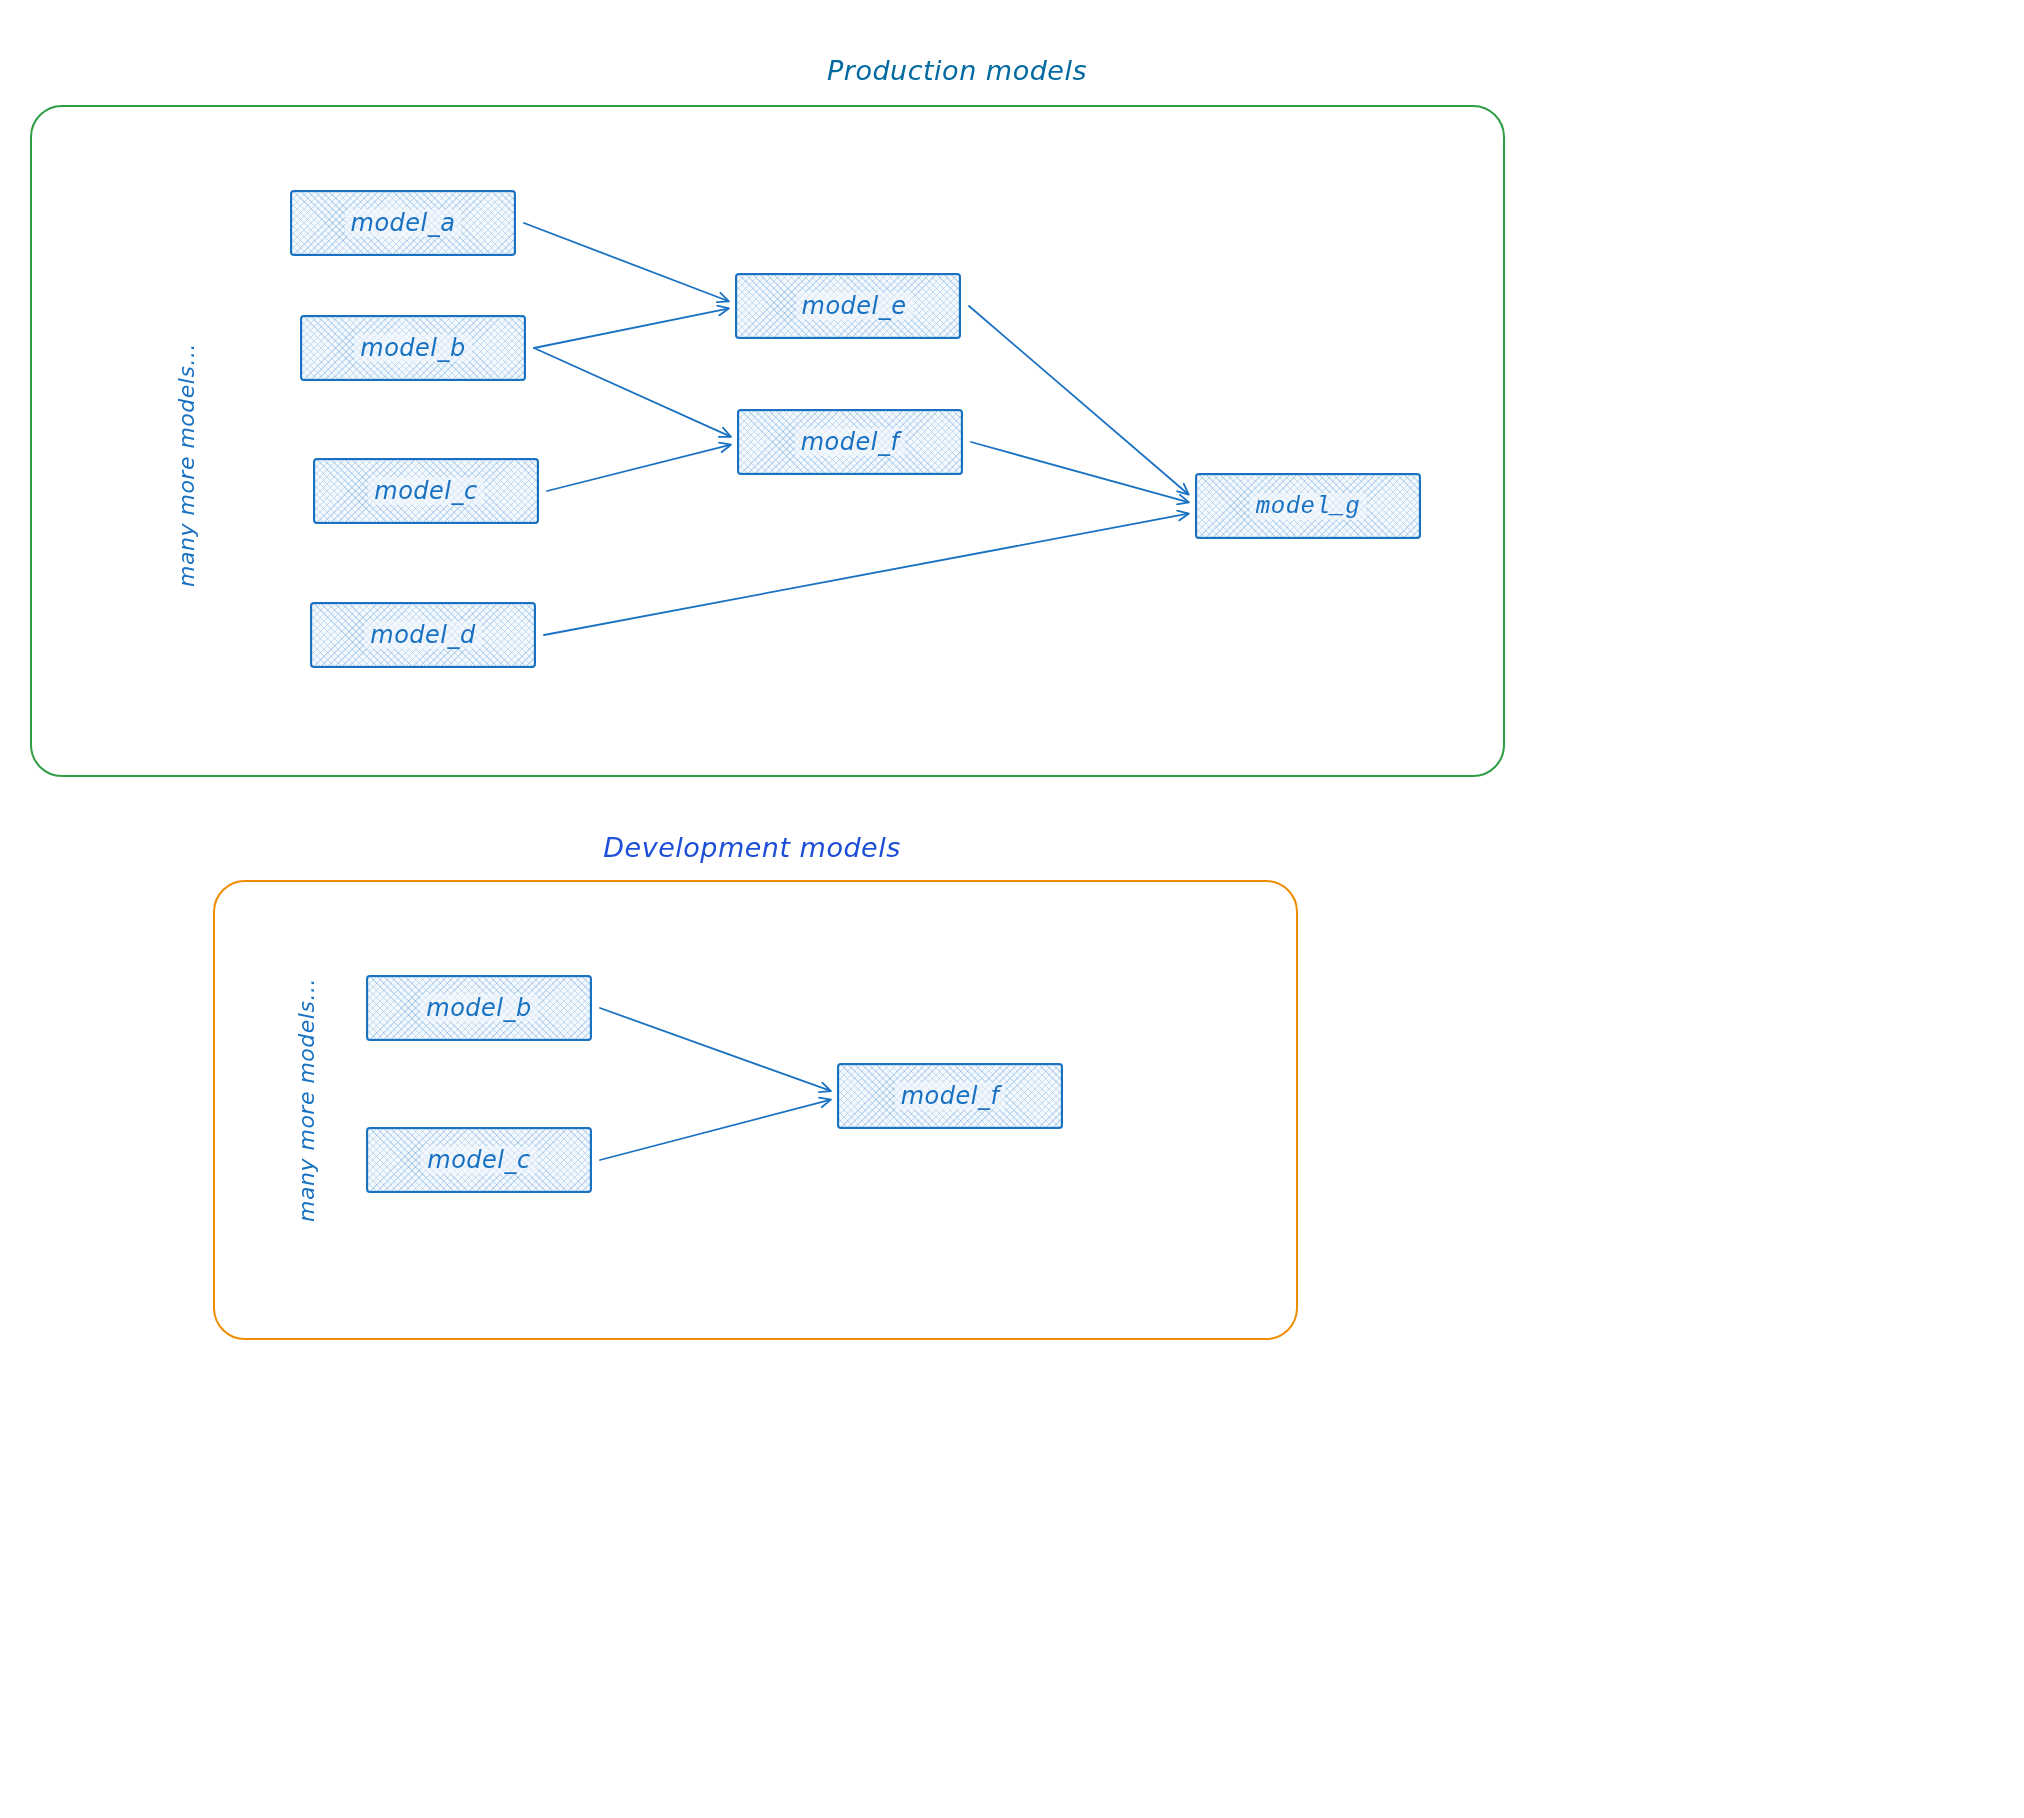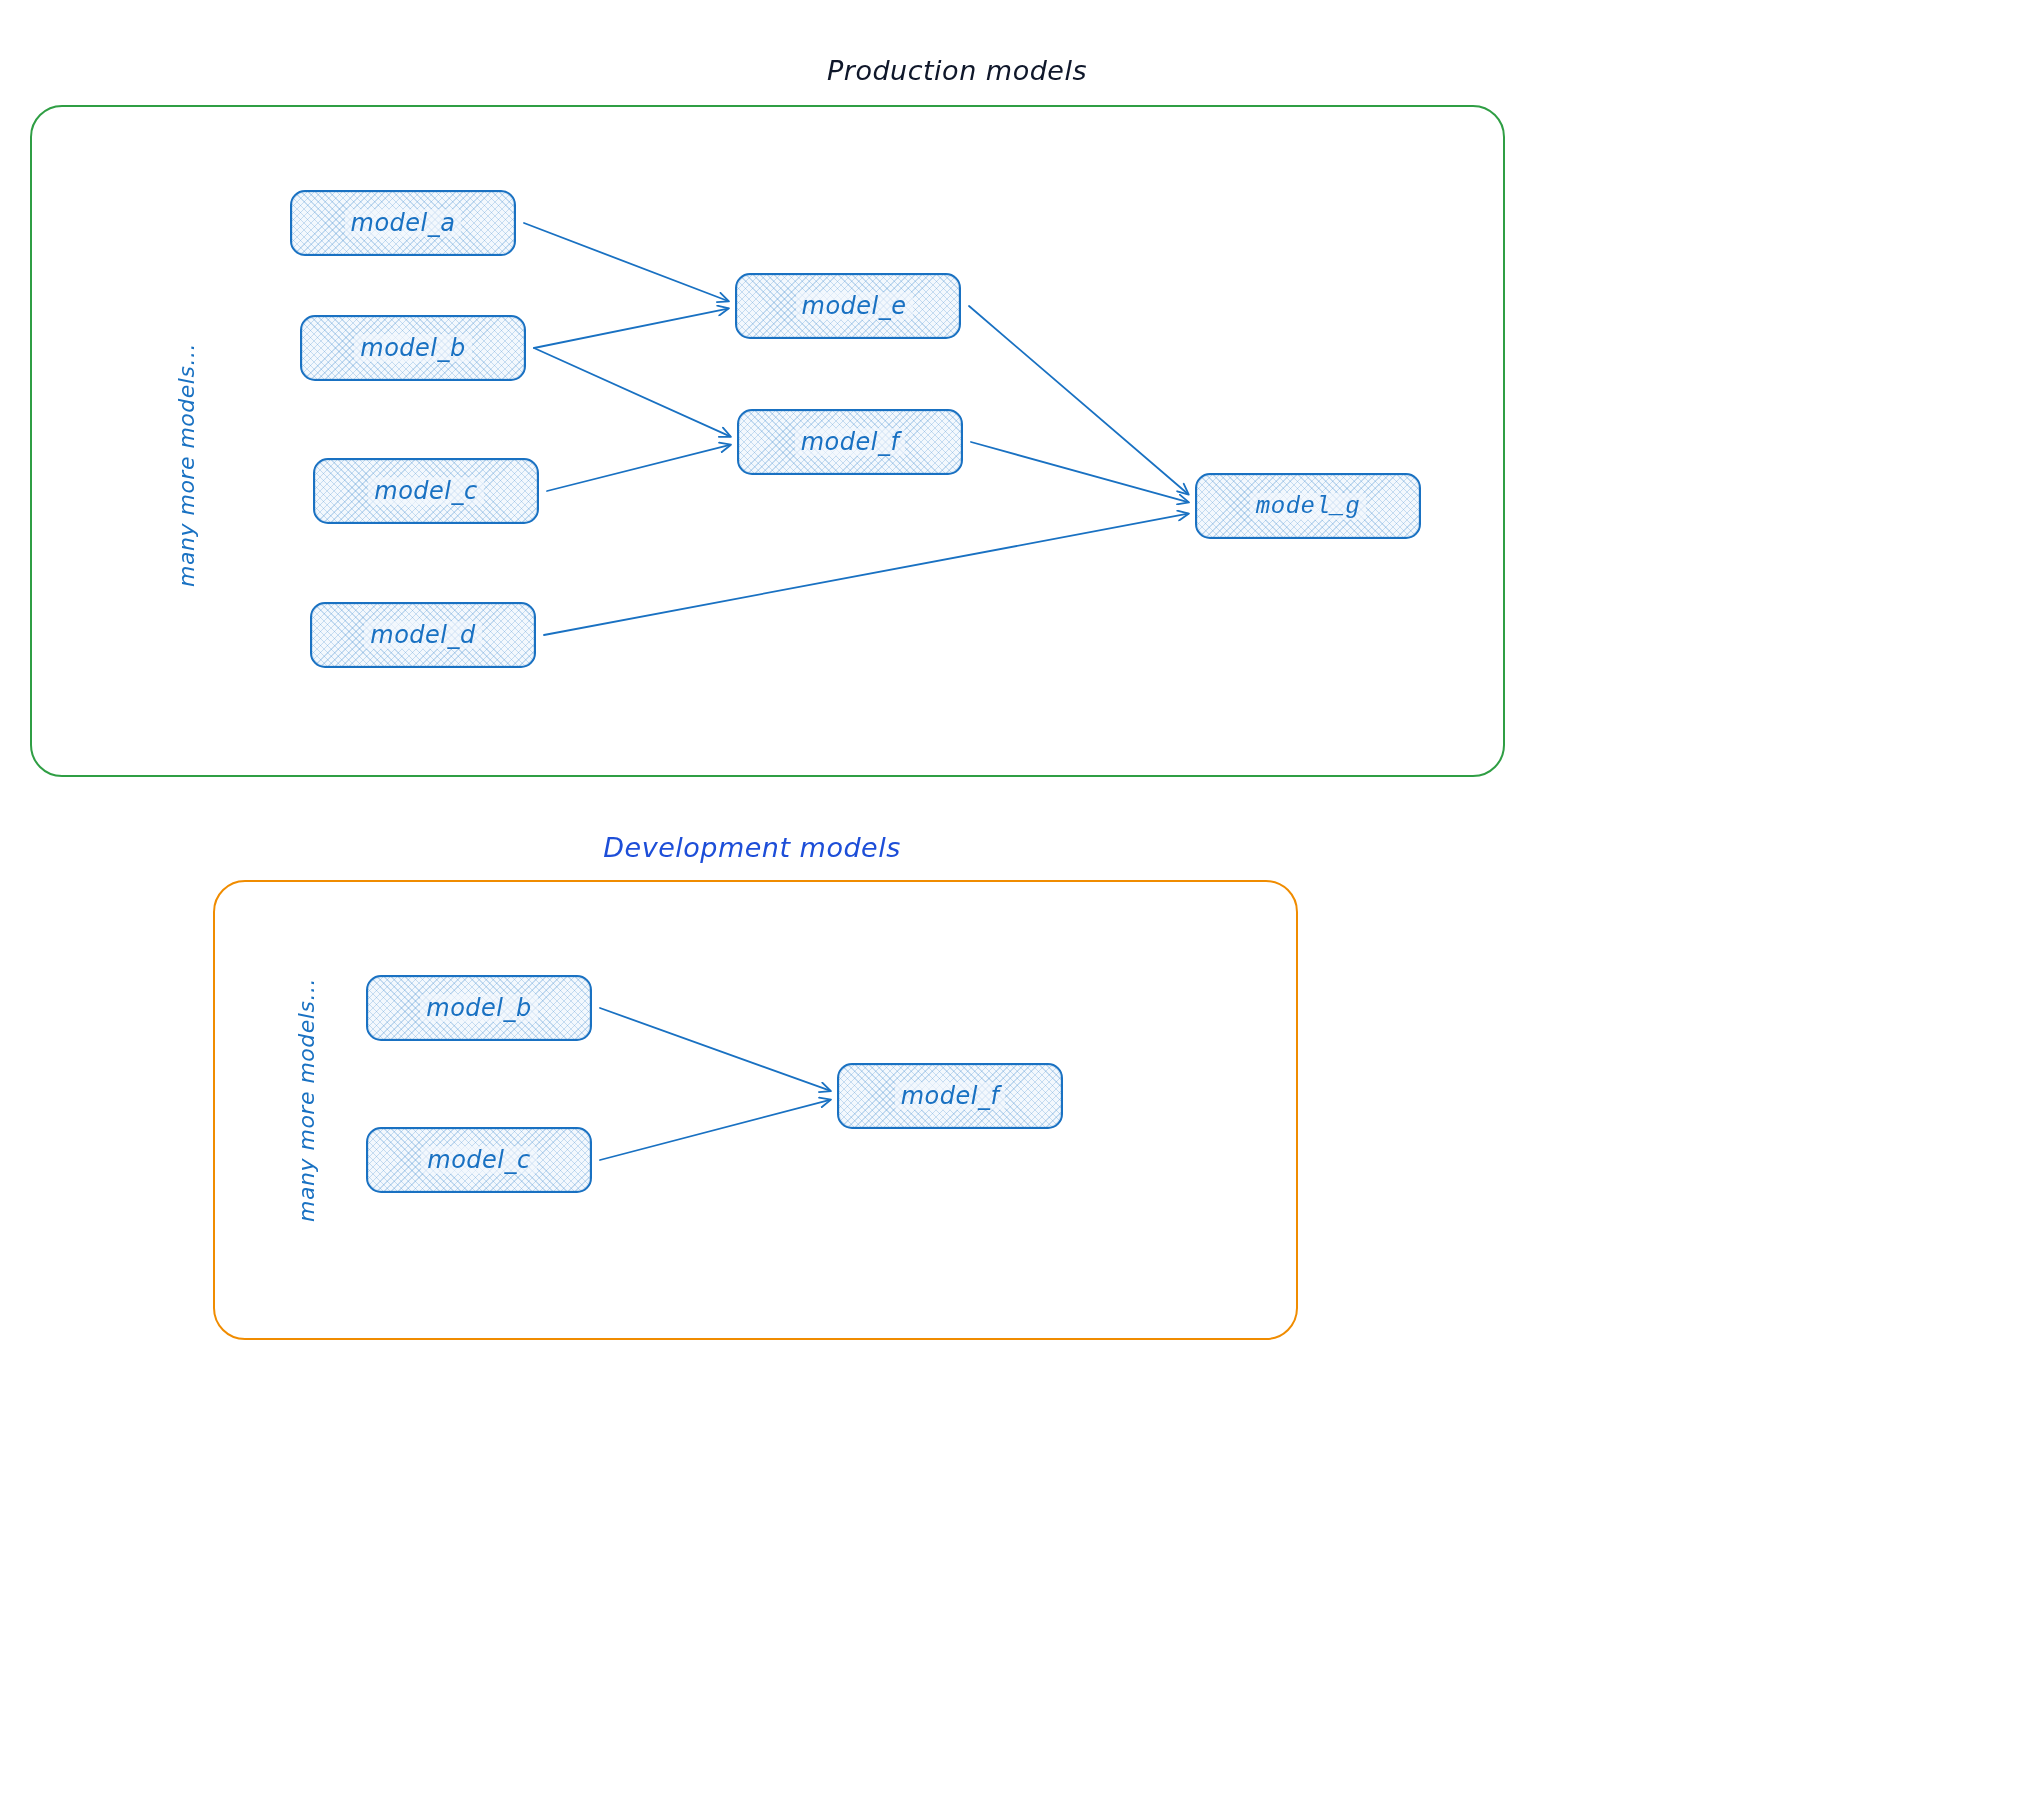--- a/index.html
+++ b/index.html
@@ -14,34 +14,34 @@
     position:absolute; border-radius:32px; background:transparent;
   }
   .group-box.production { left:30px; top:105px; width:1475px; height:672px; border:2px solid #2f9e44; }
   .group-box.development { left:213px; top:880px; width:1085px; height:460px; border:2px solid #f08c00; }
 
   .group-title {
     position:absolute; transform:translateX(-50%);
     font-size:27px; font-style:italic; font-weight:500; letter-spacing:0.5px;
     white-space:nowrap;
   }
-  .group-title.production { left:957px; top:55px; color:#0f172a; }
+  .group-title.production { left:957px; top:55px; color:#0369a1; }
   .group-title.development { left:752px; top:832px; color:#1d4ed8; }
 
   .side-label {
     position:absolute; white-space:nowrap; color:#1971c2;
     font-size:22px; font-style:italic; letter-spacing:0.5px;
     transform:translate(-50%,-50%) rotate(-90deg);
   }
   .side-label.production { left:186px; top:465px; }
   .side-label.development { left:306px; top:1100px; }
 
   .node {
     position:absolute; width:226px; height:66px;
-    border:2px solid #1971c2; border-radius:15px;
+    border:2px solid #1971c2; border-radius:4px;
     display:flex; align-items:center; justify-content:center;
     color:#1971c2; font-size:24px; font-style:italic; letter-spacing:0.5px;
     background-color:#f3f8fd;
     background-image:
       repeating-linear-gradient(45deg, rgba(73,144,208,0.28) 0px, rgba(73,144,208,0.28) 1px, transparent 1px, transparent 5px),
       repeating-linear-gradient(135deg, rgba(73,144,208,0.28) 0px, rgba(73,144,208,0.28) 1px, transparent 1px, transparent 5px);
     box-shadow: inset 0 0 0 1px rgba(25,113,194,0.15);
   }
   .node span { background:rgba(243,248,253,0.65); padding:0 6px; border-radius:4px; }
 

